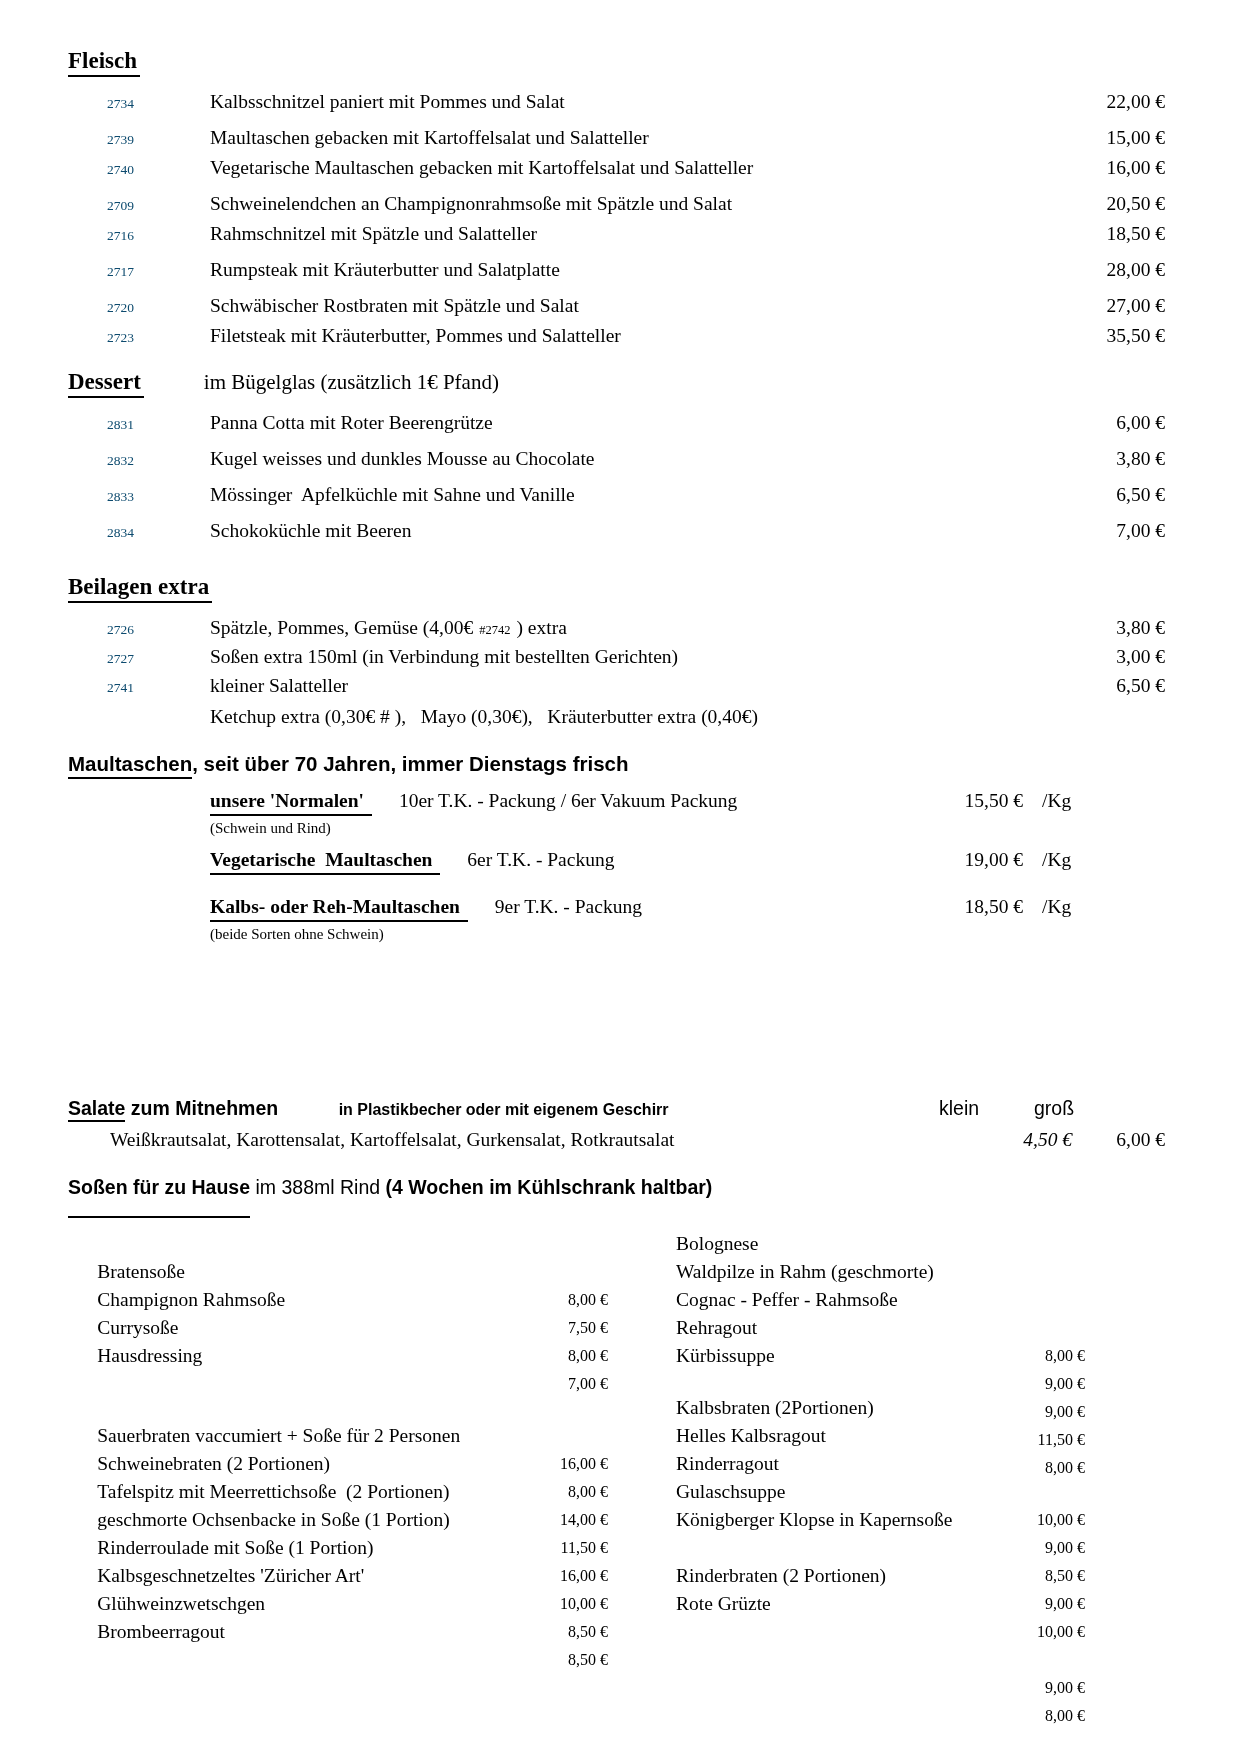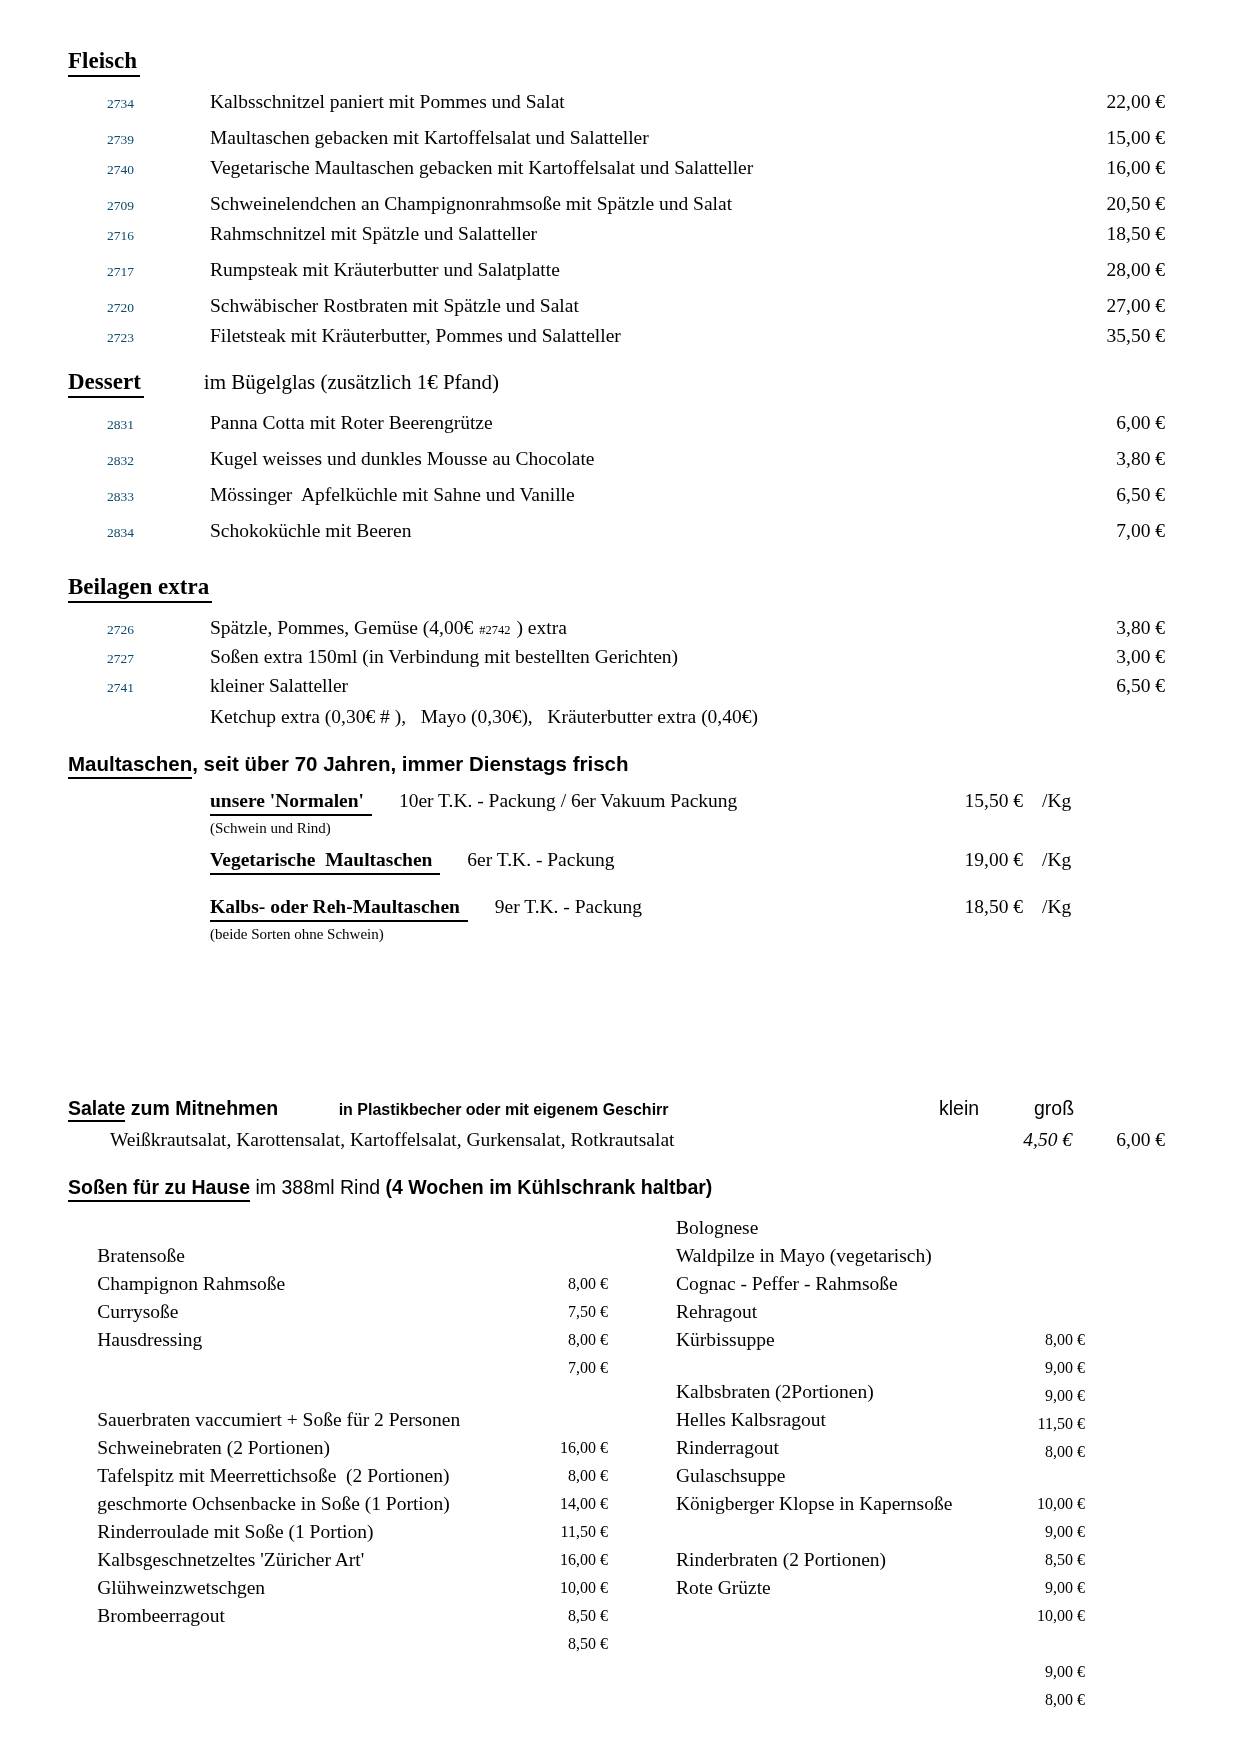--- a/index.html
+++ b/index.html
@@ -47,21 +47,21 @@
   .sal-head .u{display:inline-block;border-bottom:2.5px solid #000;padding-bottom:0;}
   .sal-sub{font-size:16px;font-weight:bold;margin-left:55px;}
   .sal-klein{position:absolute;left:871px;font-weight:normal;}
   .sal-gross{position:absolute;left:966px;font-weight:normal;}
   .sal-row{position:relative;padding-left:42px;font-size:19.5px;line-height:24px;margin-top:6px;}
   .sp-small{position:absolute;left:904px;width:100px;text-align:right;white-space:nowrap;font-style:italic;}
   .sp-large{position:absolute;left:997px;width:100px;text-align:right;white-space:nowrap;}
 
   
   .so-head{font-size:19.5px;font-weight:bold;margin-top:22px;line-height:26px;}
-  .so-head .u{display:inline-block;border-bottom:2.5px solid #000;padding-bottom:0;}
+  .so-head .u{display:inline-block;border-bottom:2.5px solid #000;padding-bottom:16px;}
   .so-head .mid{font-weight:normal;}
   .so-rows{margin-top:12px;}
   .so-rows.second{margin-top:24px;}
   .so-row{position:relative;font-size:19.5px;line-height:28px;height:28px;white-space:pre-wrap;}
   .so-lp{position:absolute;left:440px;width:100px;text-align:right;font-size:16px;white-space:nowrap;}
   .so-r{position:absolute;left:608px;top:0;}
   .so-rp{position:absolute;left:917px;width:100px;text-align:right;font-size:16px;white-space:nowrap;}
 </style>
 </head>
 <body>
@@ -200,21 +200,21 @@
   <div class="so-rows">
     <div class="so-row">
       <span class="so-l">Bratensoße</span>
       <span class="so-lp">8,00 €</span>
       <span class="so-r">Bolognese</span>
       <span class="so-rp">8,00 €</span>
     </div>
     <div class="so-row">
       <span class="so-l">Champignon Rahmsoße</span>
       <span class="so-lp">7,50 €</span>
-      <span class="so-r">Waldpilze in Mayo (vegetarisch)</span>
+      <span class="so-r">Waldpilze in Rahm (geschmorte)</span>
       <span class="so-rp">9,00 €</span>
     </div>
     <div class="so-row">
       <span class="so-l">Currysoße</span>
       <span class="so-lp">8,00 €</span>
       <span class="so-r">Cognac - Peffer - Rahmsoße</span>
       <span class="so-rp">9,00 €</span>
     </div>
     <div class="so-row">
       <span class="so-l">Hausdressing</span>

